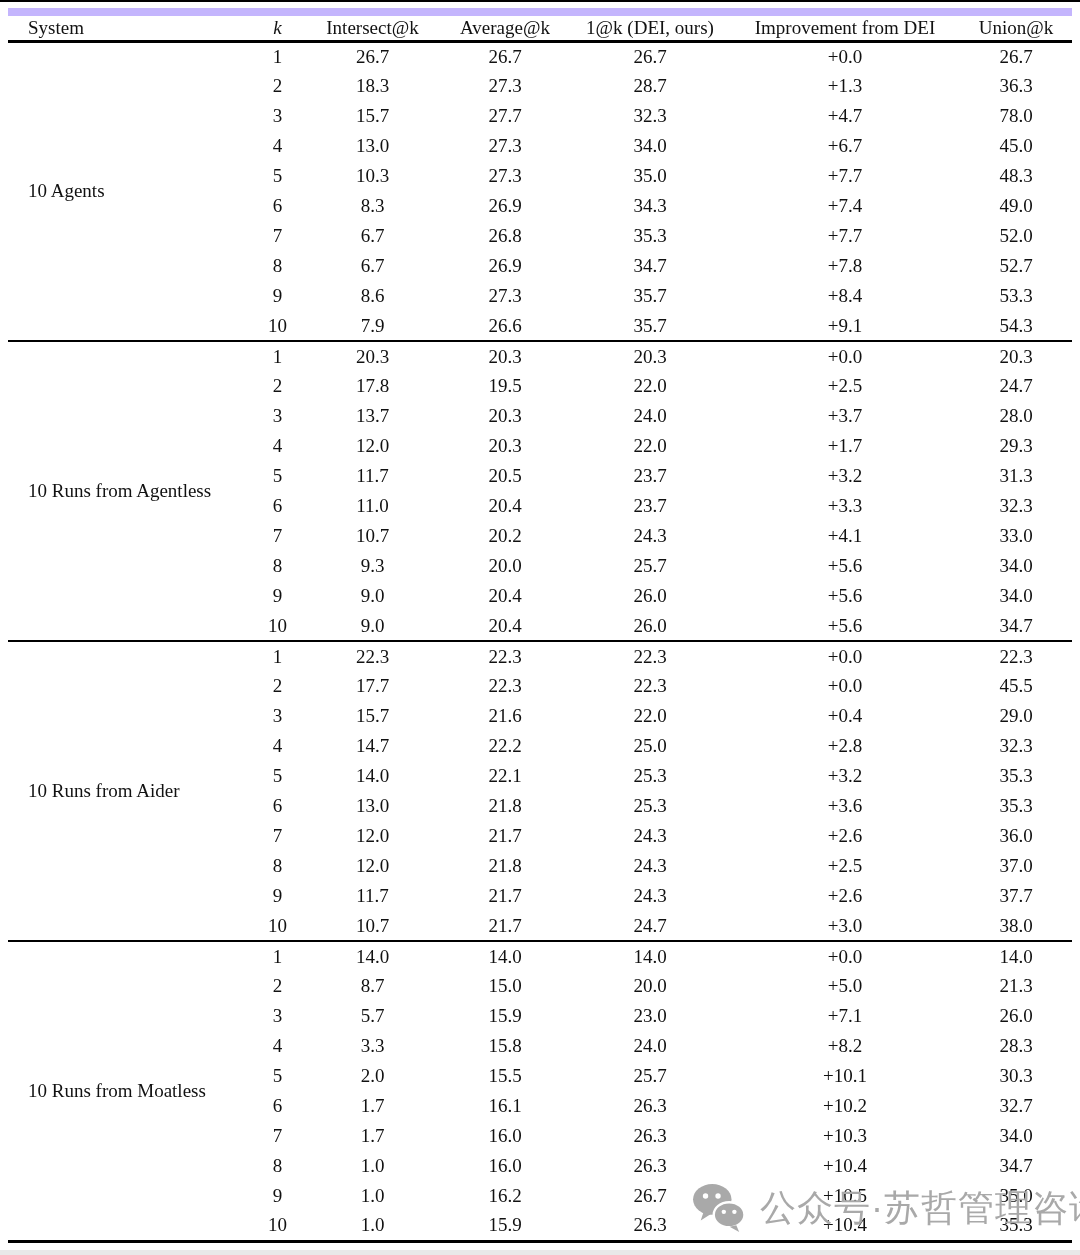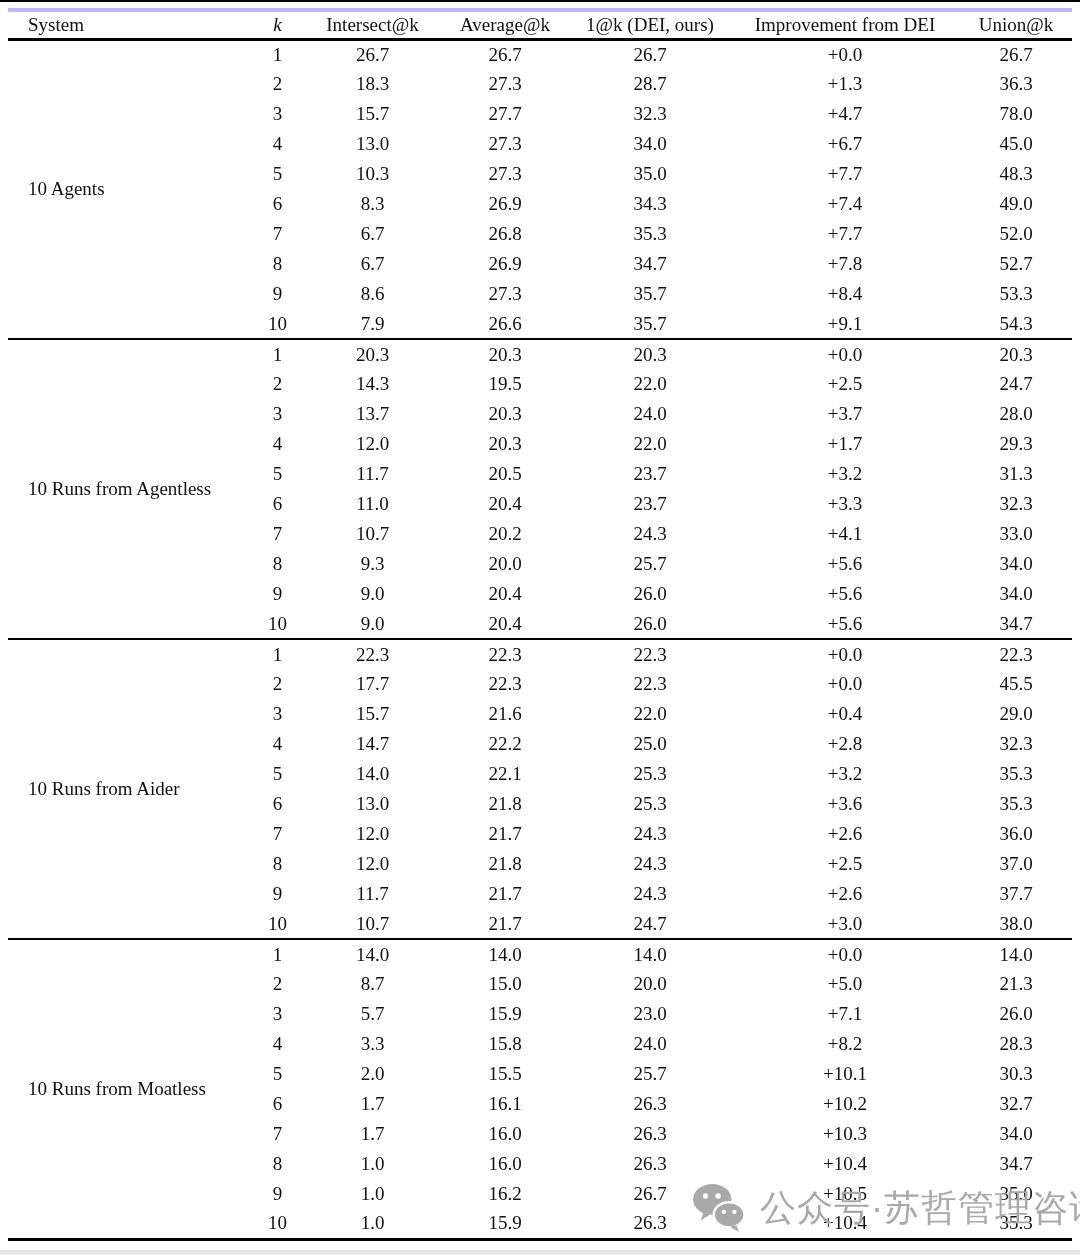--- a/index.html
+++ b/index.html
@@ -18,21 +18,21 @@
     position:absolute; bottom:0; left:0;
     width:1080px; height:5px; background:#e9e9e9;
   }
   table.paper-table {
     position:absolute; top:8px; left:8px;
     width:1064px;
     border-collapse:collapse;
     table-layout:fixed;
     border-bottom:3px solid #000;
   }
-  thead { border-top:4px solid #c4b5fd; border-bottom:3px solid #000; }
+  thead { border-top:8px solid #c4b5fd; border-bottom:3px solid #000; }
   thead tr { height:29px; }
   th {
     font-weight:normal;
     font-size:19px;
     text-align:center;
     white-space:nowrap;
   }
   th.col-system { text-align:left; padding-left:20px; }
   th.col-k { font-style:italic; }
   tbody { border-top:2px solid #000; }
@@ -181,21 +181,21 @@
         <td class="system-cell" rowspan="10">10 Runs from Agentless</td>
         <td>1</td>
         <td>20.3</td>
         <td>20.3</td>
         <td>20.3</td>
         <td>+0.0</td>
         <td>20.3</td>
       </tr>
       <tr>
         <td>2</td>
-        <td>14.3</td>
+        <td>17.8</td>
         <td>19.5</td>
         <td>22.0</td>
         <td>+2.5</td>
         <td>24.7</td>
       </tr>
       <tr>
         <td>3</td>
         <td>13.7</td>
         <td>20.3</td>
         <td>24.0</td>

